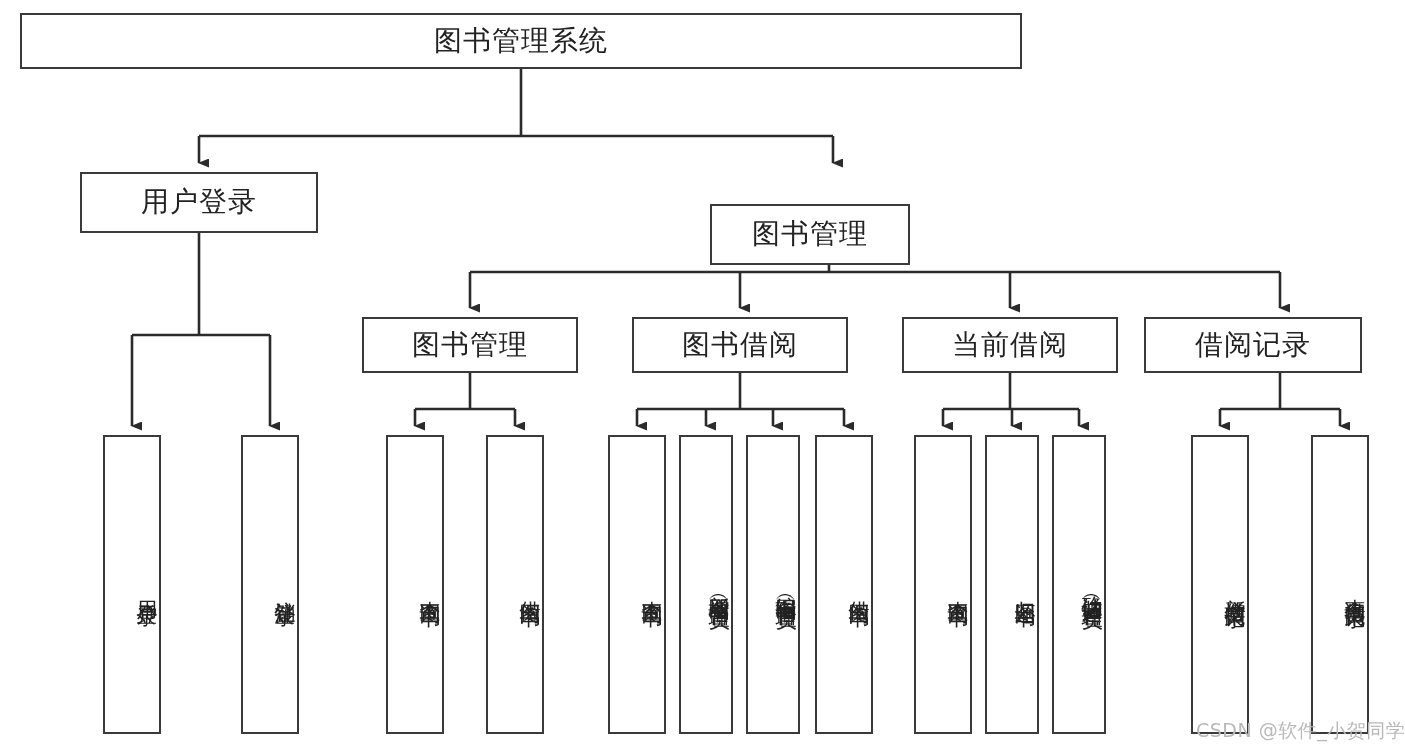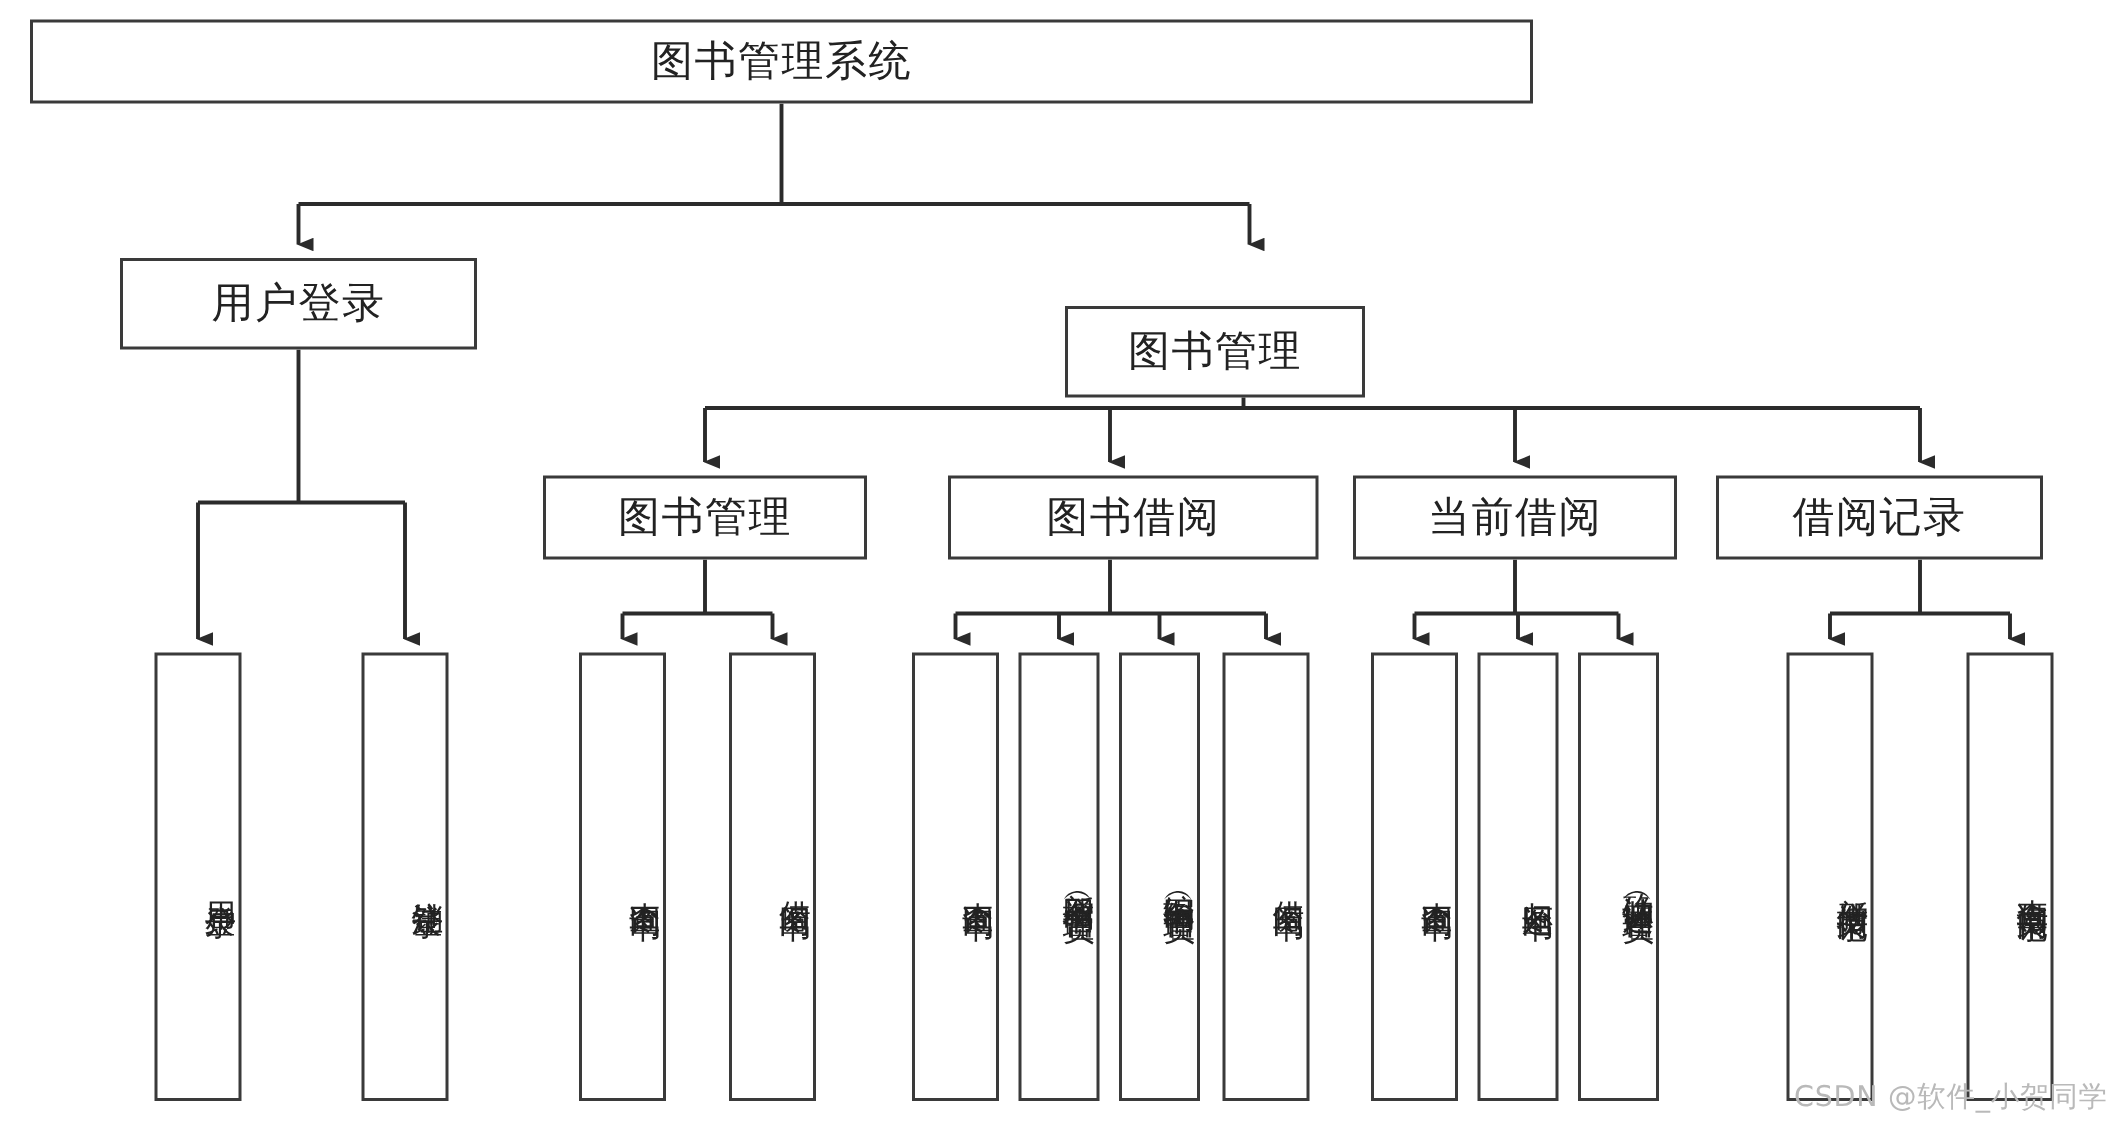--- a/index.html
+++ b/index.html
@@ -129,21 +129,21 @@
   </div>
 
   <div class="node node-h" style="left:710px; top:160px; width:200px; height:61px;margin-top:44px;">
     <span>图书管理</span>
   </div>
 
   <div class="node node-h" style="left:362px; top:317px; width:216px; height:56px;">
     <span>图书管理</span>
   </div>
 
-  <div class="node node-h" style="left:632px; top:317px; width:247px; height:56px;">
+  <div class="node node-h" style="left:632px; top:317px; width:216px; height:56px;">
     <span>图书借阅</span>
   </div>
 
   <div class="node node-h" style="left:902px; top:317px; width:216px; height:56px;align-items:center;">
     <span>当前借阅</span>
   </div>
 
   <div class="node node-h" style="left:1144px; top:317px; width:218px; height:56px;">
     <span>借阅记录</span>
   </div>

